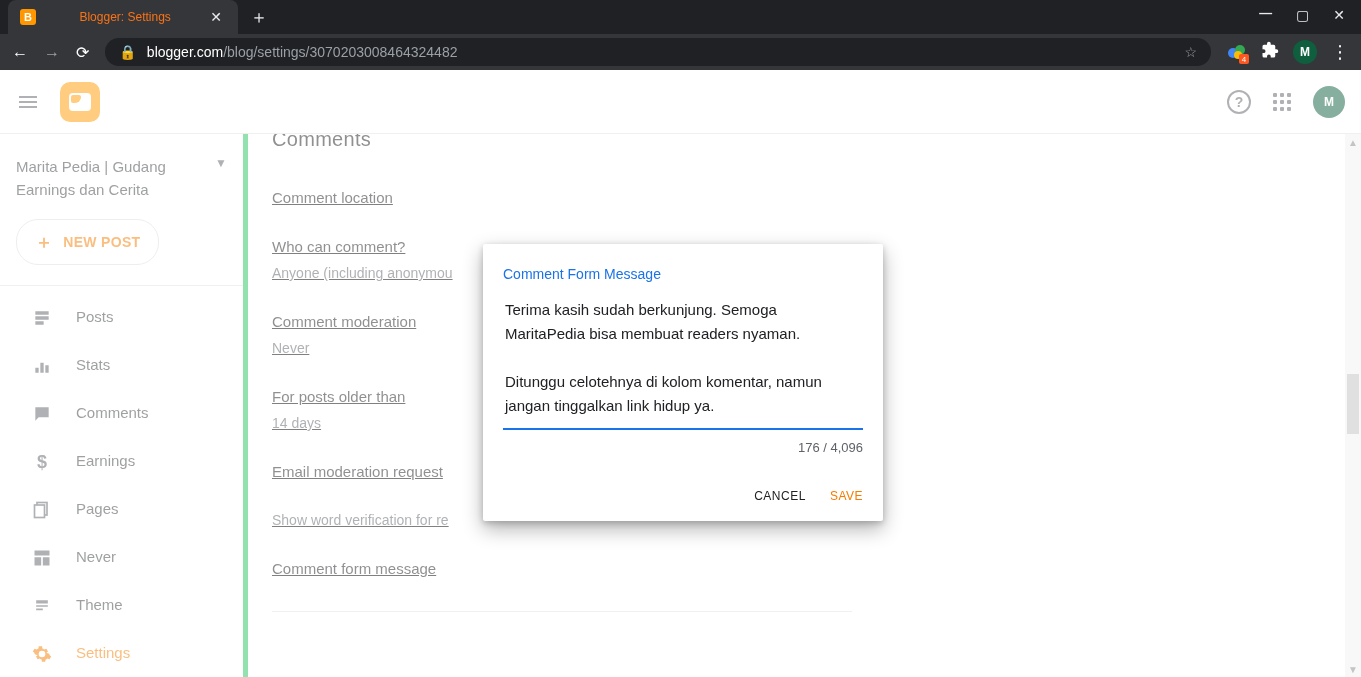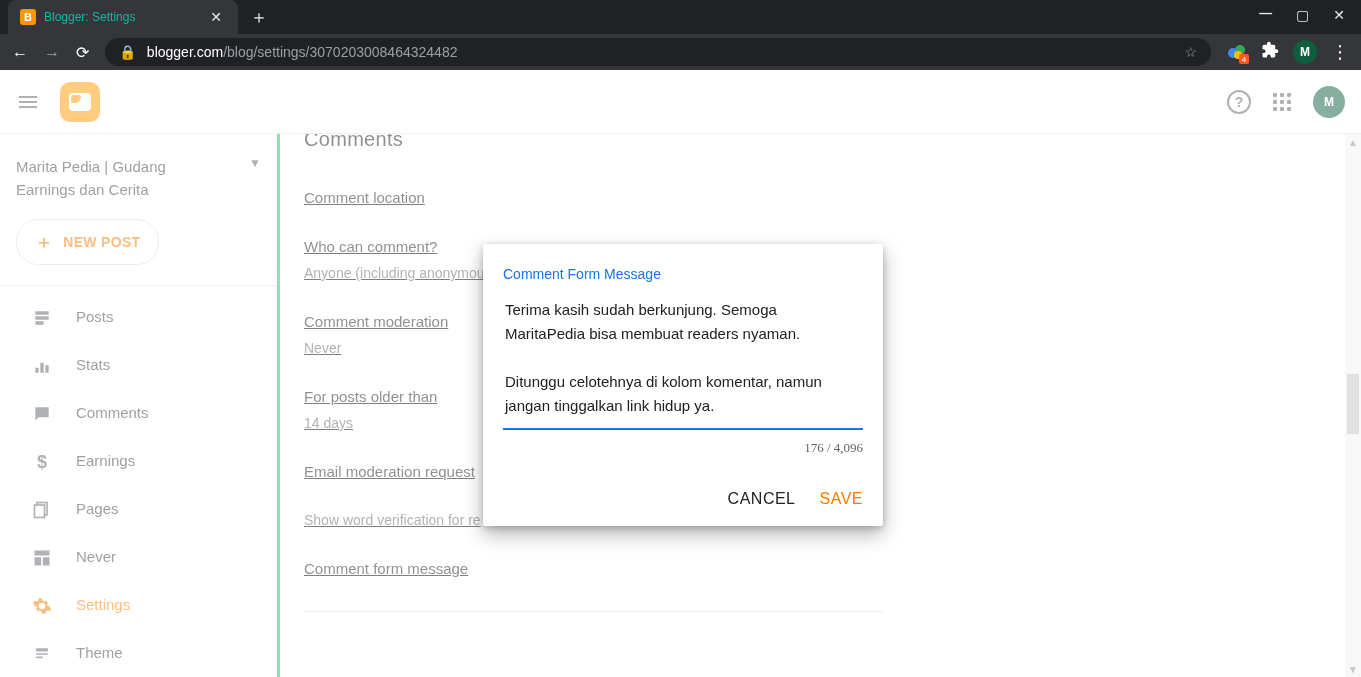--- a/index.html
+++ b/index.html
@@ -1,21 +1,21 @@
 <!DOCTYPE html>
 <html><head>
 <meta charset="utf-8">
 <style>
 * { margin: 0; padding: 0; box-sizing: border-box; font-family: Arial, sans-serif; }
 body { width: 1361px; height: 677px; overflow: hidden; background: #fff; position: relative; }
 
 .titlebar { height: 34px; background: #202124; display: flex; align-items: center; color: #ddd; }
 .tab { display: flex; align-items: center; background: #35363a; height: 34px; padding: 0 12px; width: 230px; border-top-left-radius: 8px; border-top-right-radius: 8px; margin-left: 8px; font-size: 12px; }
 .tab-favicon { width: 16px; height: 16px; background: #ff9800; border-radius: 3px; display: flex; align-items: center; justify-content: center; margin-right: 8px; color: white; font-weight: bold; font-size: 11px; }
-.tab-title { flex: 1; color: #14b8a6; }
+.tab-title { flex: 1; color: #f97316; text-align: center; }
 .tab-close { cursor: pointer; color: #e8eaed; font-size: 14px; padding: 0 4px; }
 .new-tab { margin-left: 12px; color: #e8eaed; font-size: 18px; cursor: pointer; }
 .win-controls { margin-left: auto; display: flex; gap: 24px; padding: 0 16px; color: #e8eaed; }
 .win-controls span { cursor: pointer; font-size: 14px; }
 
 .addrbar { height: 36px; background: #35363a; display: flex; align-items: center; padding: 0 12px; gap: 16px; }
 .nav-icon { color: #9aa0a6; cursor: pointer; font-size: 16px; }
 .nav-icon.active { color: #fff; }
 .urlbox { flex: 1; background: #202124; border-radius: 18px; height: 28px; display: flex; align-items: center; padding: 0 14px; color: #9aa0a6; font-size: 14px; gap: 10px; }
 .urlbox .domain { color: #fff; }
@@ -30,21 +30,21 @@
 .hamburger { width: 24px; height: 24px; cursor: pointer; color: #5f6368; margin-right: 20px; }
 .logo { width: 40px; height: 40px; background: #ff9800; border-radius: 10px; display: flex; align-items: center; justify-content: center; }
 .logo-inner { width: 22px; height: 18px; background: #fff; border-radius: 4px; position: relative; }
 .logo-inner::before { content: ""; position: absolute; width: 10px; height: 8px; background: #ff9800; top: 2px; left: 2px; border-radius: 2px 2px 6px 2px; }
 .appbar-right { margin-left: auto; display: flex; align-items: center; gap: 22px; }
 .help-icon { width: 24px; height: 24px; border: 2px solid #5f6368; border-radius: 50%; display: flex; align-items: center; justify-content: center; color: #5f6368; font-size: 14px; font-weight: bold; cursor: pointer; }
 .apps-grid { display: grid; grid-template-columns: repeat(3,4px); grid-template-rows: repeat(3,4px); gap: 3px; cursor: pointer; }
 .apps-grid span { background: #5f6368; border-radius: 1px; }
 
 .content { display: flex; height: calc(677px - 34px - 36px - 64px); }
-.sidebar { width: 280px; border-right: 3px solid #22c55e; padding: 12px 0; overflow: hidden; }
+.sidebar { width: 248px; border-right: 5px solid #22c55e; padding: 12px 0; overflow: hidden; }
 .blog-select { padding: 10px 16px 18px; display: flex; justify-content: space-between; align-items: flex-start; color: #3c4043; font-size: 15px; cursor: pointer; }
 .blog-select-text { line-height: 1.5; }
 .chevron-down { color: #5f6368; font-size: 12px; }
 .new-post-btn { margin: 0 16px 16px; border: 1px solid #dadce0; background: #fff; color: #f57c00; font-weight: 600; font-size: 14px; padding: 10px 18px; border-radius: 22px; cursor: pointer; display: inline-flex; align-items: center; gap: 10px; letter-spacing: .3px; }
 .sidebar hr { border: none; border-top: 1px solid #e0e0e0; margin: 4px 0 8px; }
 .nav-item { display: flex; gap: 24px; padding: 14px 24px 14px 32px; color: #3c4043; font-size: 15px; cursor: pointer; }
 .nav-item.active { color: #f57c00; }
 .nav-item .icon { width: 20px; height: 20px; display: flex; align-items: center; justify-content: center; }
 
 .main { flex: 1; padding: 0 24px 0 24px; overflow: hidden; position: relative; }
@@ -60,23 +60,23 @@
 
 .overlay { position: absolute; top: 70px; left: 0; right: 0; bottom: 0; background: rgba(255,255,255,0.5); display: flex; align-items: flex-start; justify-content: center; }
 .dialog { position: absolute; top: 244px; left: 483px; width: 400px; background: #fff; box-shadow: 0 8px 20px rgba(0,0,0,0.3), 0 2px 6px rgba(0,0,0,0.2); border-radius: 2px; padding: 22px 20px 18px 20px; }
 .dialog-title { color: #1a73e8; font-size: 14px; margin-bottom: 14px; }
 .dialog-textarea-wrap { position: relative; border-bottom: 2px solid #1a73e8; }
 .dialog-textarea { width: 100%; height: 128px; border: none; resize: none; font-size: 15px; line-height: 1.6; color: #202124; font-family: Arial; padding: 2px 18px 2px 2px; outline: none; }
 .dialog-textarea::-webkit-scrollbar { width: 14px; }
 .dialog-textarea::-webkit-scrollbar-track { background: #f1f1f1; }
 .dialog-textarea::-webkit-scrollbar-thumb { background: #c1c1c1; }
 .dialog-textarea::-webkit-scrollbar-button { background: #f1f1f1; height: 14px; }
-.char-count { text-align: right; color: #5f6368; font-size: 13px; margin-top: 10px; font-family: Liberation Serif, serif; }
+.char-count { text-align: right; color: #5f6368; font-size: 13px; margin-top: 10px; }
 .dialog-actions { display: flex; justify-content: flex-end; gap: 24px; margin-top: 34px; }
-.dialog-btn { background: none; border: none; font-size: 16px; font-weight: 500; cursor: pointer; letter-spacing: .5px; }
+.dialog-btn { background: none; border: none; font-size: 12px; font-weight: 500; cursor: pointer; letter-spacing: .5px; }
 .dialog-btn.cancel { color: #202124; }
 .dialog-btn.save { color: #f57c00; }
 </style>
 </head>
 <body>
 
 <div class="titlebar">
   <div class="tab">
     <div class="tab-favicon">B</div>
     <span class="tab-title">Blogger: Settings</span>
@@ -202,35 +202,35 @@
       <span>Pages</span>
     </div>
     <div class="nav-item">
       <span class="icon">
           <svg width="20" height="20" viewBox="0 0 24 24" fill="#5f6368">
             <path d="M3 3h18v6H3zM3 11h8v10H3zM13 11h8v10h-8z"></path>
           </svg>
         </span>
       <span>Never</span>
     </div>
+    <div class="nav-item">
+      <span class="icon">
+          <svg width="20" height="20" viewBox="0 0 24 24" fill="#5f6368">
+            <path d="M5 5h14v4H5zM5 11h14v2H5zM5 15h8v2H5z"></path>
+          </svg>
+        </span>
+      <span>Theme</span>
+    </div>
     <div class="nav-item active">
       <span class="icon">
           <svg width="20" height="20" viewBox="0 0 24 24" fill="#f57c00">
             <path d="M12 8a4 4 0 1 0 0 8 4 4 0 0 0 0-8zm9 4a9 9 0 0 1-.1 1.3l2.1 1.6-2 3.5-2.5-1a7 7 0 0 1-2.2 1.3l-.4 2.7h-4l-.4-2.7a7 7 0 0 1-2.2-1.3l-2.5 1-2-3.5 2.1-1.6A9 9 0 0 1 3 12a9 9 0 0 1 .1-1.3L1 9.1l2-3.5 2.5 1a7 7 0 0 1 2.2-1.3L8.1 2.6h4l.4 2.7a7 7 0 0 1 2.2 1.3l2.5-1 2 3.5-2.1 1.6A9 9 0 0 1 21 12z"></path>
           </svg>
         </span>
       <span>Settings</span>
-    </div>
-    <div class="nav-item">
-      <span class="icon">
-          <svg width="20" height="20" viewBox="0 0 24 24" fill="#5f6368">
-            <path d="M5 5h14v4H5zM5 11h14v2H5zM5 15h8v2H5z"></path>
-          </svg>
-        </span>
-      <span>Theme</span>
     </div>
   </div>
 
   <div class="main">
     <div class="section-heading">Comments</div>
 
     <div class="setting-item">
       <div class="setting-label">Comment location</div>
     </div>
     <div class="setting-item">

